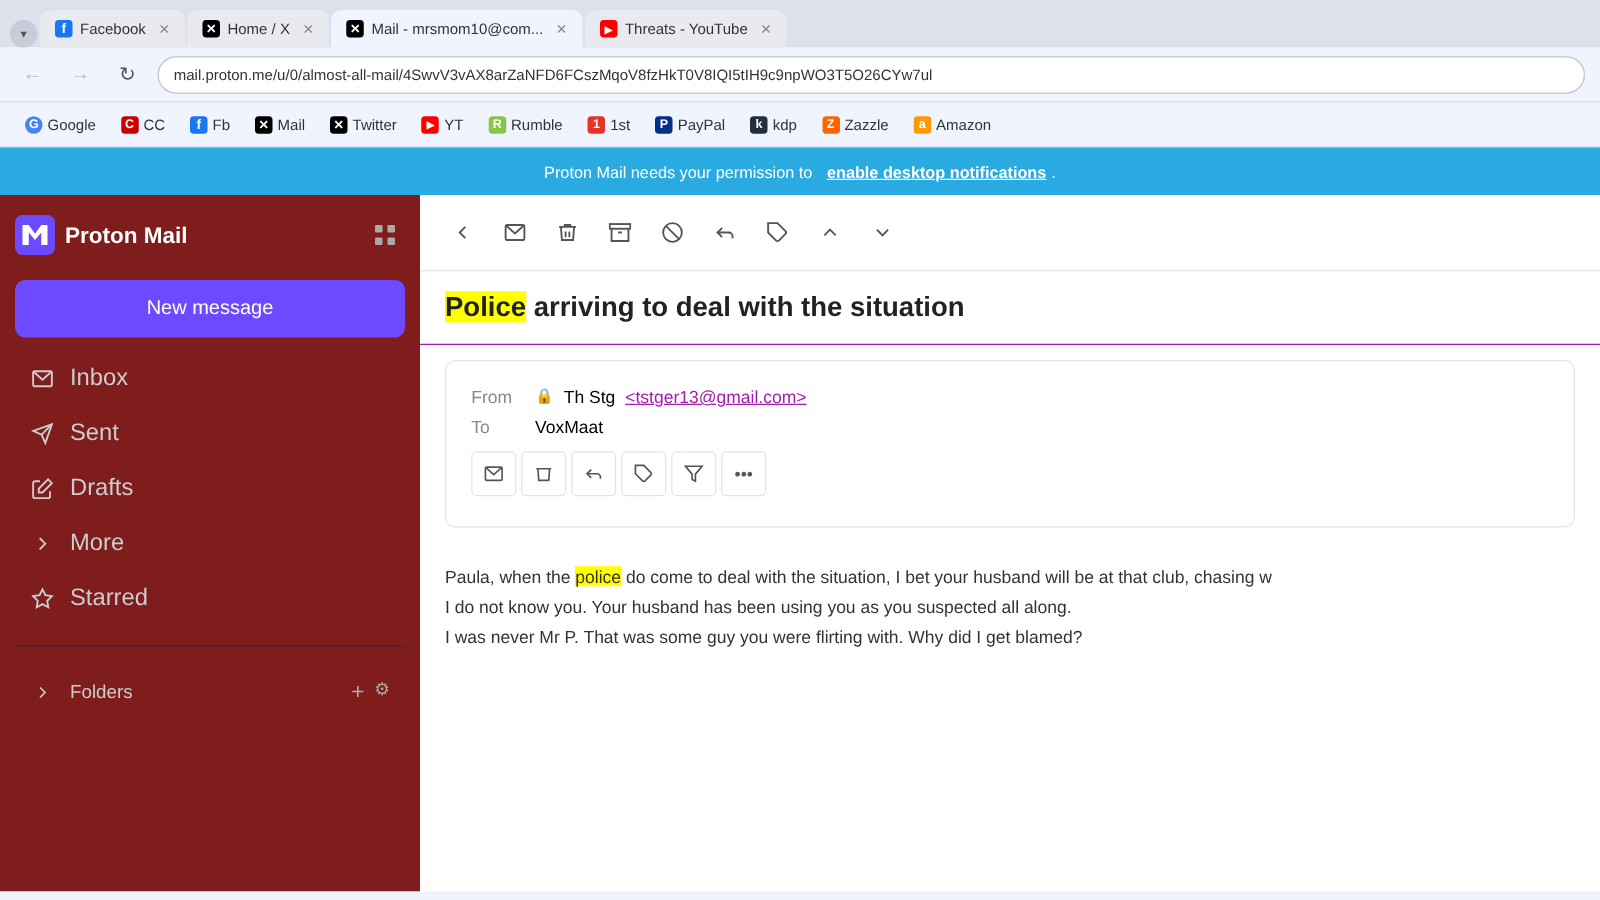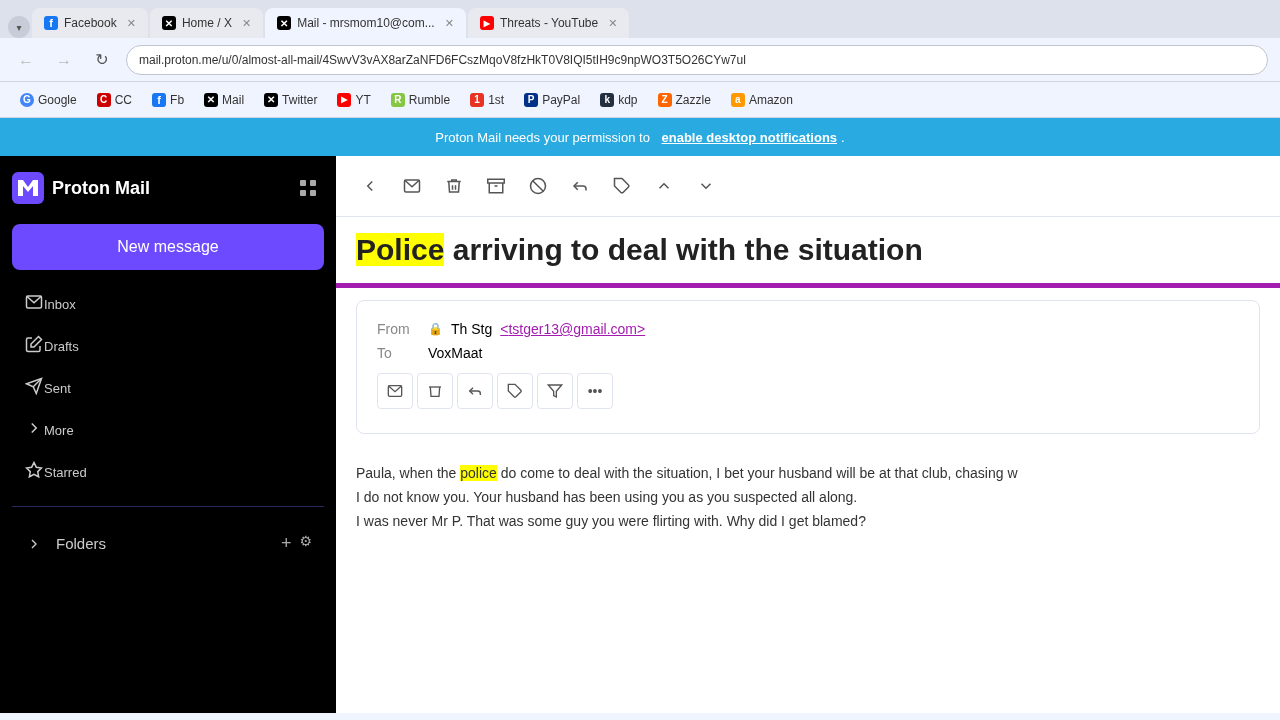--- a/index.html
+++ b/index.html
@@ -21,44 +21,44 @@
     .bm-icon { width: 14px; height: 14px; border-radius: 2px; display: flex; align-items: center; justify-content: center; font-size: 10px; font-weight: bold; }
 
     
     .notification-bar { background: #29abe2; color: white; height: 38px; display: flex; align-items: center; justify-content: center; font-size: 13px; gap: 4px; }
     .notification-bar a { color: white; font-weight: bold; text-decoration: underline; }
 
     
     .main-layout { display: flex; height: calc(720px - 45px - 44px - 36px - 38px);  }
 
     
-    .sidebar { width: 336px; background: #000000; color: white; display: flex; flex-direction: column; padding: 16px 12px; gap: 8px; flex-shrink: 0; }
+    .sidebar { width: 336px; background: #7f1d1d; color: white; display: flex; flex-direction: column; padding: 16px 12px; gap: 8px; flex-shrink: 0; }
     .sidebar-header { display: flex; align-items: center; justify-content: space-between; margin-bottom: 8px; }
     .proton-logo { display: flex; align-items: center; gap: 8px; }
     .proton-logo-icon { width: 32px; height: 32px; }
     .proton-logo-text { font-size: 18px; font-weight: 600; color: white; }
     .apps-grid { width: 32px; height: 32px; display: flex; align-items: center; justify-content: center; cursor: pointer; color: #aaa; }
 
     .new-message-btn { background: #6d4aff; color: white; border: none; border-radius: 8px; padding: 14px 24px; font-size: 16px; font-weight: 500; cursor: pointer; text-align: center; margin: 4px 0; }
 
     .sidebar-nav { display: flex; flex-direction: column; gap: 2px; }
-    .nav-item { display: flex; align-items: flex-end; padding: 10px 12px; border-radius: 6px; font-size: 13px; color: #ccc; cursor: pointer; }
+    .nav-item { display: flex; align-items: center; gap: 12px; padding: 10px 12px; border-radius: 6px; font-size: 19px; color: #ccc; cursor: pointer; }
     .nav-item-icon { width: 20px; height: 20px; display: flex; align-items: center; justify-content: center; }
 
     .sidebar-divider { height: 1px; background: #2a2a5e; margin: 8px 0; }
 
     .folders-header { display: flex; align-items: center; gap: 12px; padding: 10px 12px; font-size: 15px; color: #ccc; cursor: pointer; }
     .folders-actions { margin-left: auto; display: flex; gap: 8px; }
 
     
     .email-pane { flex: 1; background: white; display: flex; flex-direction: column; overflow: hidden; }
     .email-toolbar { display: flex; align-items: center; gap: 6px; padding: 12px 16px; border-bottom: 1px solid #e0e4f0; }
     .toolbar-btn { width: 36px; height: 36px; display: flex; align-items: center; justify-content: center; cursor: pointer; color: #555; font-size: 16px; border-radius: 4px; }
 
-    .email-subject { font-size: 30px; font-weight: 600; padding: 16px 20px; color: #222; border-bottom: 5px solid #a21caf; }
+    .email-subject { font-size: 22px; font-weight: 600; padding: 16px 20px; color: #222; border-bottom: 1px solid #a21caf; }
     .email-subject .highlight { background: #ffff00; }
 
     .email-meta { padding: 16px 20px; border: 1px solid #e0e4f0; margin: 12px 20px; border-radius: 8px; }
     .meta-row { display: flex; align-items: center; gap: 1px; padding: 4px 0; font-size: 14px; }
     .meta-label { color: #888; width: 50px; }
     .meta-from { display: flex; align-items: center; gap: 8px; }
     .meta-email-link { color: #a21caf; }
     .meta-lock { font-size: 12px; color: #888; }
 
     .email-actions { display: flex; align-items: center; gap: 4px; padding: 8px 0; }
@@ -202,35 +202,35 @@
             <rect x="2" y="4" width="20" height="16" rx="2"></rect>
             <polyline points="2,4 12,13 22,4"></polyline>
           </svg>
         </div>
         <span>Inbox</span>
       </div>
 
       <div class="nav-item">
         <div class="nav-item-icon">
           <svg width="18" height="18" viewBox="0 0 24 24" fill="none" stroke="currentColor" stroke-width="2">
+            <line x1="22" y1="2" x2="11" y2="13"></line>
+            <polygon points="22 2 15 22 11 13 2 9 22 2"></polygon>
+          </svg>
+        </div>
+        <span>Sent</span>
+      </div>
+
+      <div class="nav-item">
+        <div class="nav-item-icon">
+          <svg width="18" height="18" viewBox="0 0 24 24" fill="none" stroke="currentColor" stroke-width="2">
             <path d="M20 14.66V20a2 2 0 0 1-2 2H4a2 2 0 0 1-2-2V6a2 2 0 0 1 2-2h5.34"></path>
             <polygon points="18 2 22 6 12 16 8 16 8 12 18 2"></polygon>
           </svg>
         </div>
         <span>Drafts</span>
-      </div>
-
-      <div class="nav-item">
-        <div class="nav-item-icon">
-          <svg width="18" height="18" viewBox="0 0 24 24" fill="none" stroke="currentColor" stroke-width="2">
-            <line x1="22" y1="2" x2="11" y2="13"></line>
-            <polygon points="22 2 15 22 11 13 2 9 22 2"></polygon>
-          </svg>
-        </div>
-        <span>Sent</span>
       </div>
 
       <div class="nav-item">
         <div class="nav-item-icon">
           <svg width="18" height="18" viewBox="0 0 24 24" fill="none" stroke="currentColor" stroke-width="2">
             <polyline points="9 18 15 12 9 6"></polyline>
           </svg>
         </div>
         <span>More</span>
       </div>

